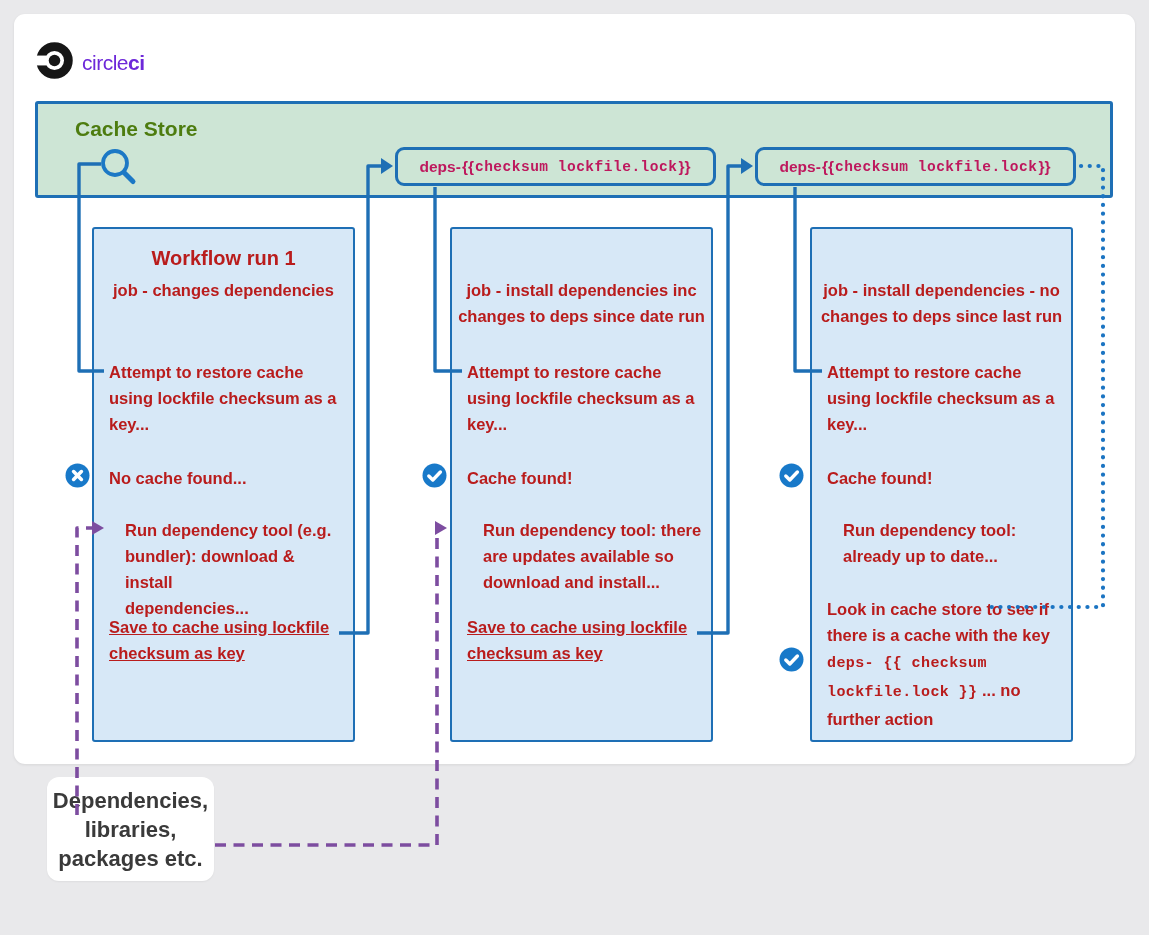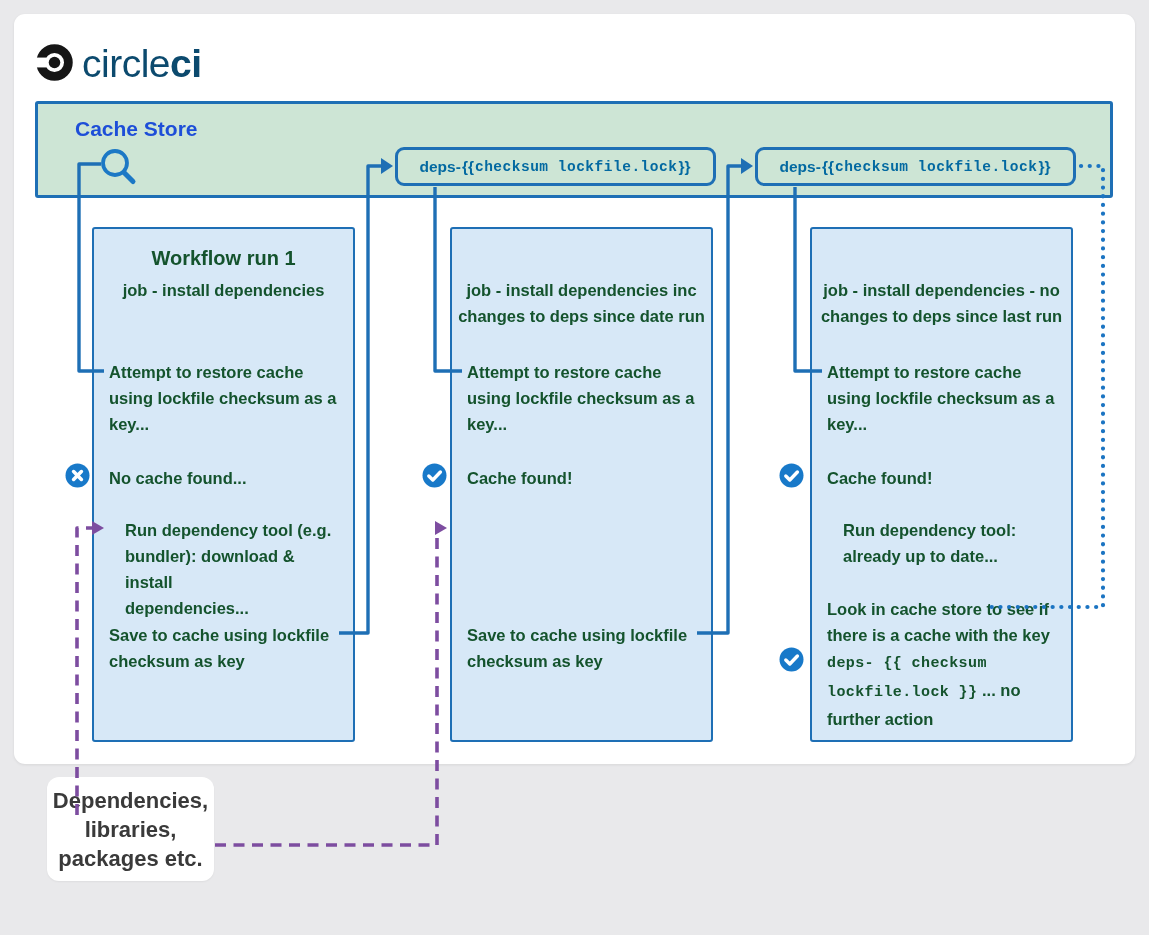--- a/index.html
+++ b/index.html
@@ -13,70 +13,70 @@
   .bottom-strip { position:absolute; left:0; bottom:0; width:1149px; height:7px; background:#ffffff; }
 
   .card {
     position:absolute; left:14px; top:14px; width:1121px; height:750px;
     background:#ffffff; border-radius:11px;
     box-shadow:0 1px 3px rgba(0,0,0,0.08);
   }
 
   
   .logo { position:absolute; left:36px; top:42px; display:flex; align-items:center; gap:9px; }
-  .logo-text { font-size:39px; color:#0c4a6e; letter-spacing:-0.5px; }
+  .logo-text { font-size:21px; color:#6d28d9; letter-spacing:-0.5px; }
   .logo-text .bold { font-weight:bold; }
 
   
   .banner {
     position:absolute; left:35px; top:101px; width:1078px; height:97px;
     background:#cde5d5; border:3px solid #1e6fb5; border-radius:3px;
   }
   .banner-title {
     position:absolute; left:75px; top:117px;
-    font-size:21px; font-weight:bold; color:#1d4ed8;
+    font-size:21px; font-weight:bold; color:#4d7c0f;
   }
   .search-icon { position:absolute; left:97px; top:144px; }
 
   
   .key-box {
     position:absolute; top:147px; height:39px; width:321px;
     background:#cde5d5; border:3px solid #1e6fb5; border-radius:9px;
     display:flex; align-items:center; justify-content:center;
-    color:#0369a1; white-space:pre;
+    color:#be185d; white-space:pre;
   }
   .key-prefix { font-size:15.5px; font-weight:bold; }
   .key-brace  { font-size:15.5px; font-weight:bold; padding:0 1px; }
   .key-code   { font-family:"Liberation Mono", monospace; font-size:14.5px; font-weight:bold; letter-spacing:0.5px; }
   #key1 { left:395px; }
   #key2 { left:755px; }
 
   
   .wf-box {
     position:absolute; top:227px; width:263px; height:515px;
     background:#d7e8f7; border:2.5px solid #1e6fb5; border-radius:3px;
-    color:#14532d;
+    color:#b91c1c;
   }
   #wf1 { left:92px; } #wf2 { left:450px; } #wf3 { left:810px; }
   .wf-title {
     position:absolute; top:18px; left:0; right:0; text-align:center;
     font-size:20px; font-weight:bold;
   }
   .wf-subtitle {
     position:absolute; top:48px; left:0; right:0; text-align:center;
     font-size:16.5px; font-weight:bold; line-height:26px; white-space:pre-line;
   }
   .wf-item {
     position:absolute; left:15px; right:7px;
     font-size:16.5px; font-weight:bold; line-height:26px; white-space:pre-line;
   }
   .item-attempt { top:130px; }
   .item-result  { top:236px; }
   .item-runtool { top:288px;margin-left:16px; }
-  .item-save    { top:393px; }
+  .item-save    { top:385px;text-decoration:underline; }
   .item-lookup  { top:367px; white-space:normal; }
   .inline-code {
     font-family:"Liberation Mono", monospace; font-size:15px; font-weight:bold; letter-spacing:0.4px;
   }
 
   
   .status { position:absolute; width:25px; height:25px; }
   #status-wf1   { left:65px;  top:463px; }
   #status-wf2   { left:422px; top:463px; }
   #status-wf3a  { left:779px; top:463px; }
@@ -118,39 +118,42 @@
     <circle cx="18" cy="19" r="12" fill="none" stroke="#1c78c5" stroke-width="3.8"></circle>
     <line x1="27" y1="28.5" x2="36" y2="37.5" stroke="#1c78c5" stroke-width="5" stroke-linecap="round"></line>
   </svg>
 </span>
 
 <div class="key-box" id="key1"><span class="key-prefix">deps-</span><span class="key-brace">{{</span><span class="key-code">checksum lockfile.lock</span><span class="key-brace">}}</span></div>
 <div class="key-box" id="key2"><span class="key-prefix">deps-</span><span class="key-brace">{{</span><span class="key-code">checksum lockfile.lock</span><span class="key-brace">}}</span></div>
 
 <div class="wf-box" id="wf1">
   <div class="wf-title">Workflow run 1</div>
-  <div class="wf-subtitle">job - install dependencies</div>
+  <div class="wf-subtitle">job - changes dependencies</div>
   <div class="wf-item item-attempt">Attempt to restore cache
 using lockfile checksum as a
 key...</div>
   <div class="wf-item item-result">No cache found...</div>
   <div class="wf-item item-runtool">Run dependency tool (e.g.
 bundler): download &amp; install
 dependencies...</div>
   <div class="wf-item item-save">Save to cache using lockfile
 checksum as key</div>
 </div>
 
 <div class="wf-box" id="wf2">
   <div class="wf-subtitle">job - install dependencies inc
 changes to deps since date run</div>
   <div class="wf-item item-attempt">Attempt to restore cache
 using lockfile checksum as a
 key...</div>
   <div class="wf-item item-result">Cache found!</div>
+  <div class="wf-item item-runtool">Run dependency tool: there
+are updates available so
+download and install...</div>
   <div class="wf-item item-save">Save to cache using lockfile
 checksum as key</div>
 </div>
 
 <div class="wf-box" id="wf3">
   <div class="wf-subtitle">job - install dependencies - no
 changes to deps since last run</div>
   <div class="wf-item item-attempt">Attempt to restore cache
 using lockfile checksum as a
 key...</div>

